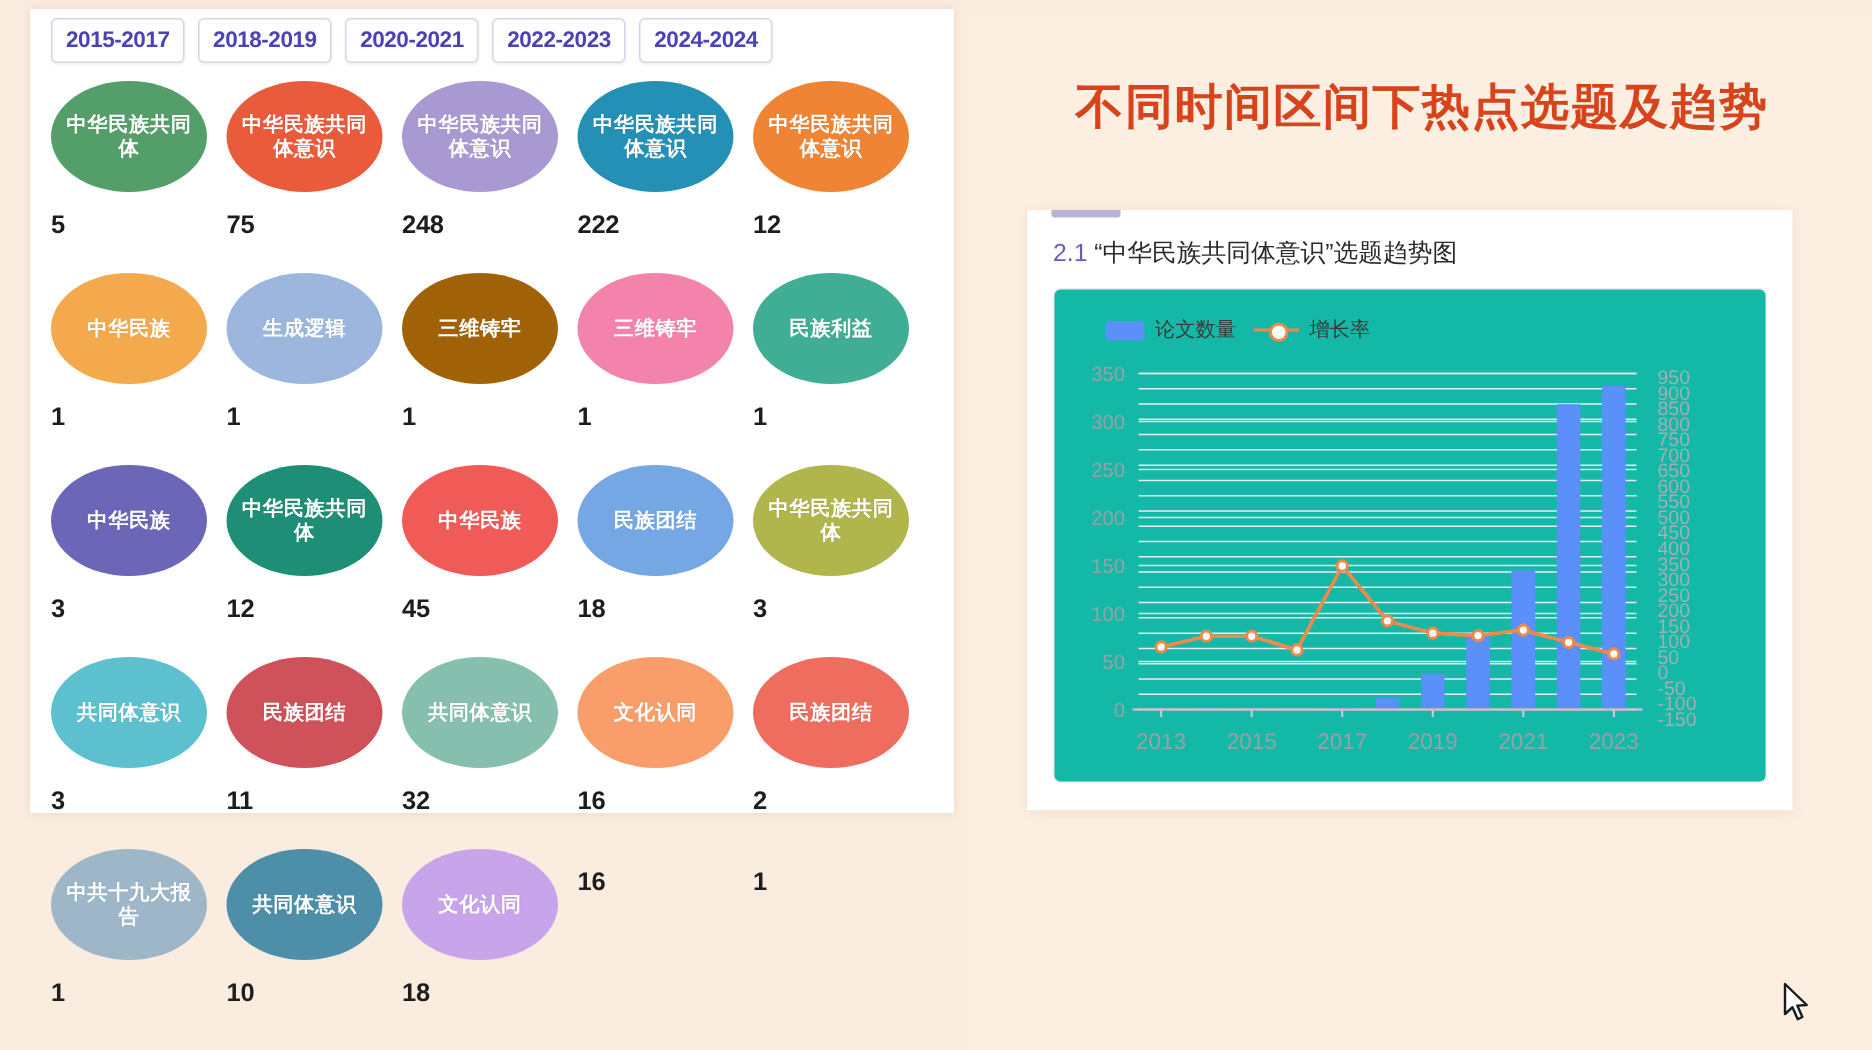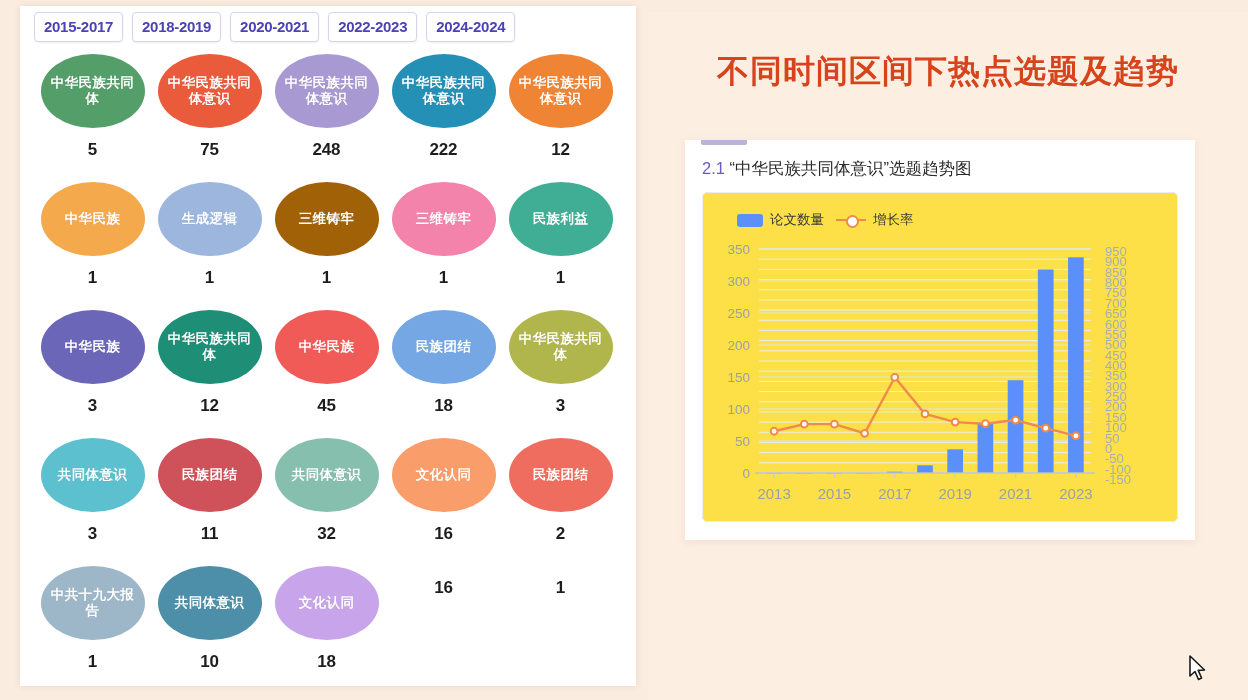--- a/index.html
+++ b/index.html
@@ -7,21 +7,21 @@
     width: 1248px; height: 700px;
     overflow: hidden;
     font-family: "Liberation Sans", "DejaVu Sans", sans-serif;
   }
   body { background: #fbece0; position: relative; }
 
   
   #left-panel {
     position: absolute;
     left: 20px; top: 6px;
-    width: 616px; height: 680px;
+    width: 616px; height: 536px;
     background: #ffffff;
     box-shadow: 0 0 6px rgba(150,120,90,0.18);
   }
   #tabs-row {
     position: absolute;
     left: 14px; top: 6px;
     display: flex;
     gap: 9px;
   }
   .tab-chip {
@@ -46,21 +46,20 @@
     flex-direction: column;
   }
   .bubble-row {
     display: flex;
     height: 128px;
   }
   .bubble-cell {
     width: 117px;
     display: flex;
     flex-direction: column;
-    align-items: center;
   }
   .bubble {
     width: 104px;
     height: 74px;
     border-radius: 50%;
     display: flex;
     align-items: center;
     justify-content: center;
     text-align: center;
     color: #ffffff;
@@ -122,21 +121,21 @@
     white-space: nowrap;
   }
   #chart-heading .num { color: #6a5ac4; }
 
   #chart-inner {
     position: absolute;
     left: 17px; top: 52px;
     width: 476px; height: 330px;
     border: 1px solid #eceaf2;
     border-radius: 5px;
-    background: #fde047;
+    background: #14b8a6;
   }
 
   #legend {
     position: absolute;
     left: 34px; top: 18px;
     display: flex;
     align-items: center;
     gap: 12px;
     font-size: 13.5px;
     color: #3a3a3a;

